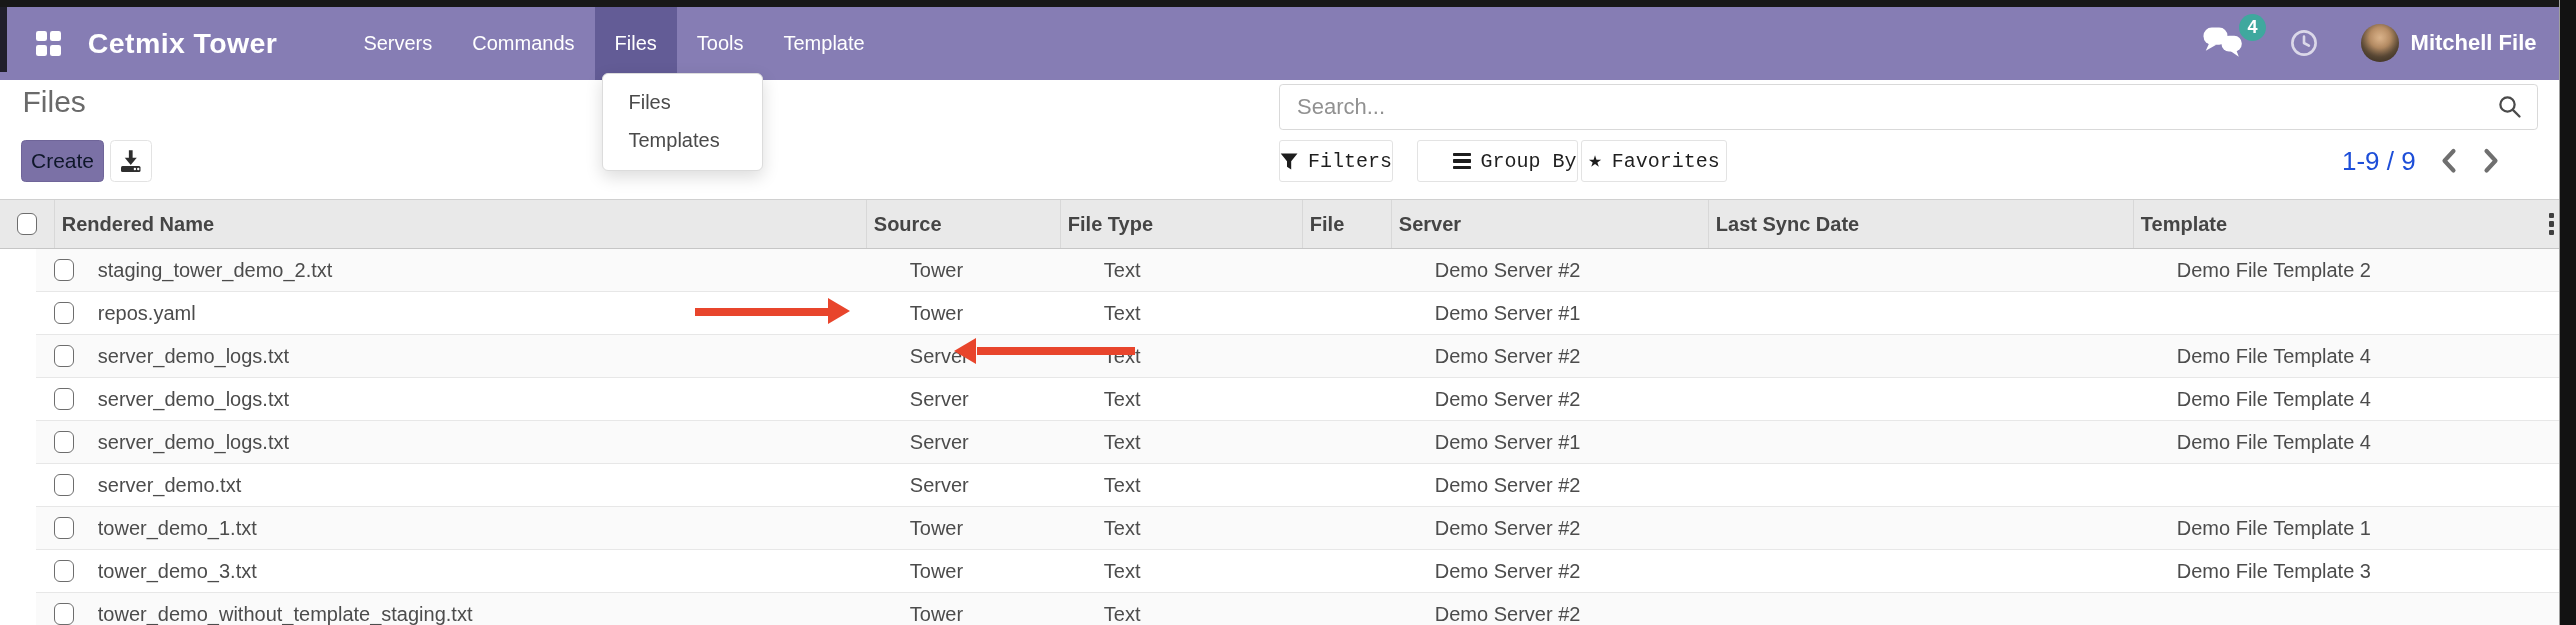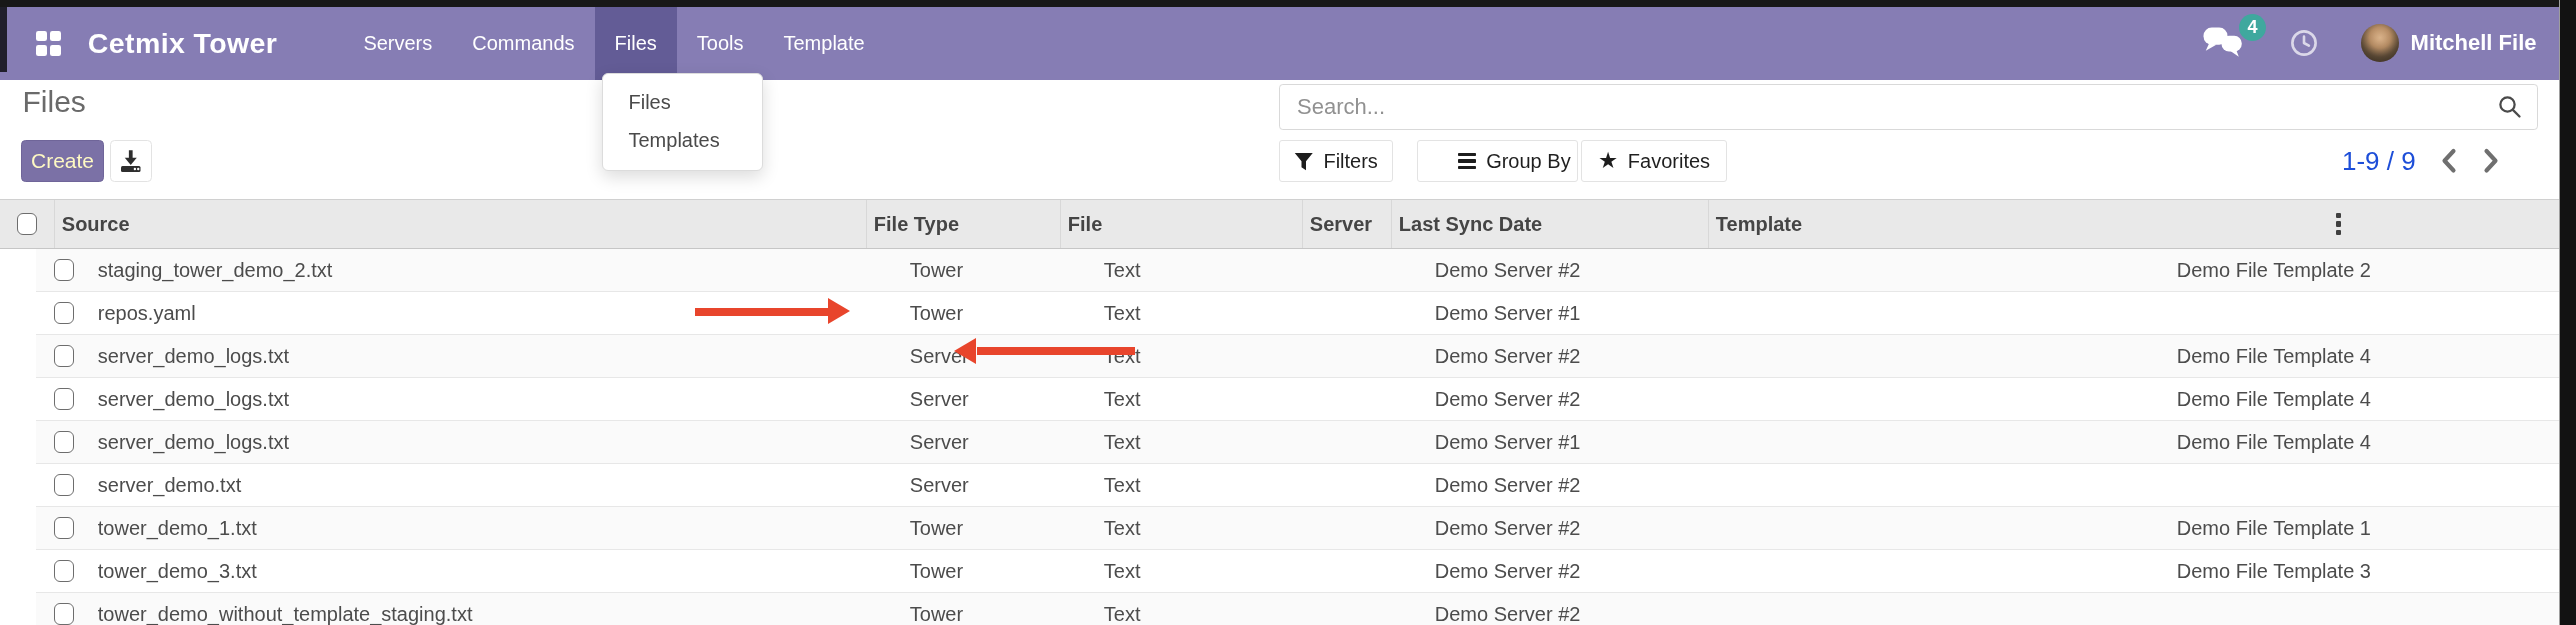--- a/index.html
+++ b/index.html
@@ -28,34 +28,34 @@
   .clock-wrap{margin-right:42px;cursor:pointer;display:flex;}
   .avatar{width:38px;height:38px;border-radius:50%;margin-right:12px;cursor:pointer;
           background:radial-gradient(circle at 50% 36%,#d9b28a 0%,#b98f66 34%,#6f5a44 62%,#473c2f 100%);
           box-shadow:inset 0 -7.5px 10.5px rgba(40,30,20,.45);}
   .user-name{color:#fff;font-size:22px;font-weight:700;white-space:nowrap;cursor:pointer;}
 
   
   .control{position:absolute;top:71px;left:0;width:2559px;height:128px;background:#fff;}
   .page-title{position:absolute;left:22.5px;top:13.5px;font-size:30px;color:#6a6a6a;}
   .btn-create{position:absolute;left:21px;top:69px;width:83px;height:42px;background:#7b71a6;
-              border:0.8px solid #6f6599;border-radius:4.5px;color:#fef9c3;font-size:21px;
+              border:0.8px solid #6f6599;border-radius:4.5px;color:#0f172a;font-size:21px;
               font-family:"Liberation Sans",sans-serif;cursor:pointer;}
   .btn-export{position:absolute;left:110px;top:69px;width:42px;height:42px;background:#fff;
               border:1.5px solid #e3e3e3;border-radius:4.5px;box-sizing:border-box;cursor:pointer;
               display:flex;align-items:center;justify-content:center;}
   .search-box{position:absolute;left:1279px;top:12.8px;width:1259px;height:46px;box-sizing:border-box;
               border:1.5px solid #d9d9d9;border-radius:3.8px;display:flex;align-items:center;background:#fff;}
   .search-box input{flex:1;border:none;outline:none;margin-left:15px;font-size:22px;color:#333;
                     font-family:"Liberation Sans",sans-serif;background:transparent;}
   .search-box input::placeholder{color:#919191;}
   .search-icon{margin-right:15px;display:flex;cursor:pointer;}
   .fbtn{position:absolute;top:69px;height:42px;background:#fff;border:1.5px solid #e3e3e3;border-radius:3px;
         box-sizing:border-box;display:flex;align-items:center;justify-content:center;gap:9.8px;
-        font-size:20px;color:#1f1f1f;font-family:Liberation Sans, sans-serif;cursor:pointer;}
+        font-size:20px;color:#1f1f1f;font-family:Liberation Mono, monospace;cursor:pointer;}
   .fbtn-filters{left:1279px;width:114px;}
   .fbtn-groupby{left:1417px;width:161px;padding-left:34px;}
   .fbtn-favorites{left:1581px;width:146px;}
   .gb-icon{display:flex;flex-direction:column;gap:3px;}
   .gb-icon i{display:block;width:18px;height:3.4px;background:#1d1d1d;border-radius:0.8px;}
   .star-glyph{font-size:22.5px;line-height:1;color:#1d1d1d;}
   .pager{position:absolute;left:2342px;top:69px;height:42px;display:flex;align-items:center;}
   .pager-range{font-size:26px;color:#1d4ed8;white-space:nowrap;}
   .pager-btn{display:flex;margin-left:24px;cursor:pointer;}
 
@@ -199,20 +199,21 @@
   <div class="dropdown">
     <div class="dropdown-item">Files</div>
     <div class="dropdown-item">Templates</div>
   </div>
 
   <section class="table">
     <div class="thead grid-cols">
       <div class="th cb">
         <div class="checkbox"></div>
       </div>
+      <div class="th">Rendered Name</div>
       <div class="th">Source</div>
       <div class="th">File Type</div>
       <div class="th">File</div>
       <div class="th">Server</div>
       <div class="th">Last Sync Date</div>
       <div class="th no-r">Template</div>
       <div class="th no-r cb" style="padding:0;">
         <div class="dots">
             <i></i>
             <i></i>

